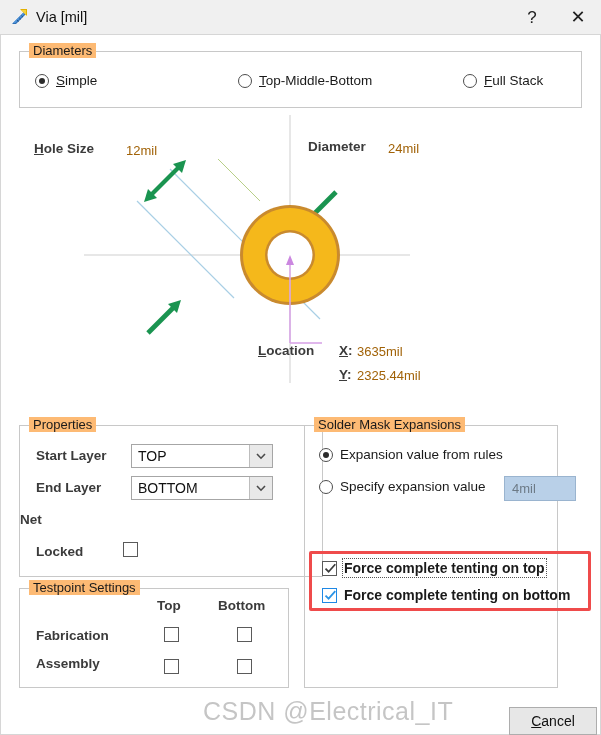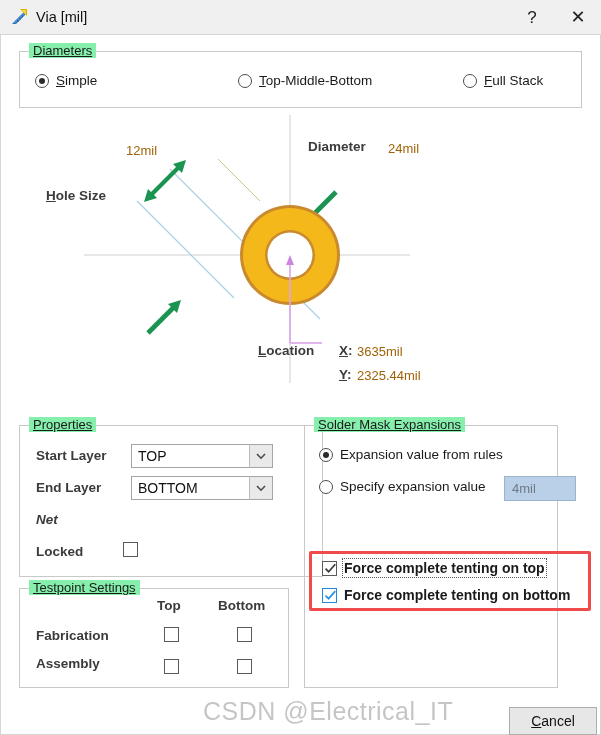--- a/index.html
+++ b/index.html
@@ -20,22 +20,22 @@
           display:flex;align-items:center;justify-content:center;font-size:16px;line-height:1;}
   .tb-help{right:46px;font-size:17px;}
   .tb-close{right:0;font-size:18px;font-weight:300;}
 
   
   .dialog{position:absolute;left:0;top:34px;width:601px;height:701px;background:#ffffff;
           border:1px solid #d6d6d6;box-sizing:border-box;}
 
   
   .group{position:absolute;border:1px solid #c8c8c8;background:transparent;box-sizing:border-box;}
-  .group-title{position:absolute;top:-9px;left:9px;background:#86efac;padding:0 4px;
-               font-size:13px;color:#1a1a1a;white-space:nowrap;text-decoration:underline;}
+  .group-title{position:absolute;top:-9px;left:9px;background:#fdba74;padding:0 4px;
+               font-size:13px;color:#1a1a1a;white-space:nowrap;}
 
   
   .radio{position:absolute;display:flex;align-items:center;white-space:nowrap;}
   .radio .dot{width:14px;height:14px;border:1.4px solid #4d4d4d;border-radius:50%;
               box-sizing:border-box;background:#fff;position:relative;flex:0 0 auto;}
   .radio.on .dot:after{content:"";position:absolute;left:3px;top:3px;width:6px;height:6px;
               border-radius:50%;background:#2b2b2b;}
   .radio .lbl{margin-left:7px;font-size:13.5px;color:#1a1a1a;}
   .u{text-decoration:underline;}
 
@@ -150,21 +150,21 @@
         <circle cx="288" cy="140" r="50" fill="#C98A2E"></circle>
         <circle cx="288" cy="140" r="47" fill="#F5B81B"></circle>
         <circle cx="288" cy="140" r="25" fill="#C98A2E"></circle>
         <circle cx="288" cy="140" r="22.5" fill="#ffffff"></circle>
 
         <line x1="288" y1="228" x2="288" y2="148" stroke="#d9a6e8" stroke-width="1.6"></line>
         <polygon points="288,140 284,150 292,150" fill="#cb87e0"></polygon>
         <line x1="288" y1="228" x2="320" y2="228" stroke="#d9a6e8" stroke-width="1.6"></line>
       </svg>
 
-      <div class="glabel" style="left:44px;top:26px;margin-top:47px;"><span class="u">H</span><span>ole Size</span></div>
+      <div class="glabel" style="left:32px;top:26px;"><span class="u">H</span><span>ole Size</span></div>
       <div class="gval" style="left:124px;top:28px;">12mil</div>
 
       <div class="glabel" style="left:306px;top:24px;">Diameter</div>
       <div class="gval" style="left:386px;top:26px;">24mil</div>
 
       <div class="glabel" style="left:256px;top:228px;"><span class="u">L</span><span>ocation</span></div>
       <div class="glabel" style="left:337px;top:228px;"><span class="u">X</span>:</div>
       <div class="gval" style="left:355px;top:229px;">3635mil</div>
       <div class="glabel" style="left:337px;top:252px;"><span class="u">Y</span>:</div>
       <div class="gval" style="left:355px;top:253px;">2325.44mil</div>
@@ -190,21 +190,21 @@
       </div>
       <div class="combo" style="left:111px;top:50px;width:142px;">
         <span class="val">BOTTOM</span>
         <span class="arrow">
           <svg width="10" height="7" viewBox="0 0 10 7">
               <path d="M1,1 L5,5.2 L9,1" stroke="#4a4a4a" stroke-width="1.6" fill="none"></path>
             </svg>
         </span>
       </div>
 
-      <div class="frow" style="left:16px;top:86px;font-style:italic;">
+      <div class="frow" style="left:0;top:86px;">
         <span class="flabel">Net</span>
       </div>
 
       <div class="frow" style="left:16px;top:118px;">
         <span class="flabel">Locked</span>
       </div>
       <div style="position:absolute;left:103px;top:116px;" class="cbox"></div>
     </div>
 
     <div class="group" style="left:18px;top:553px;width:270px;height:100px;">

